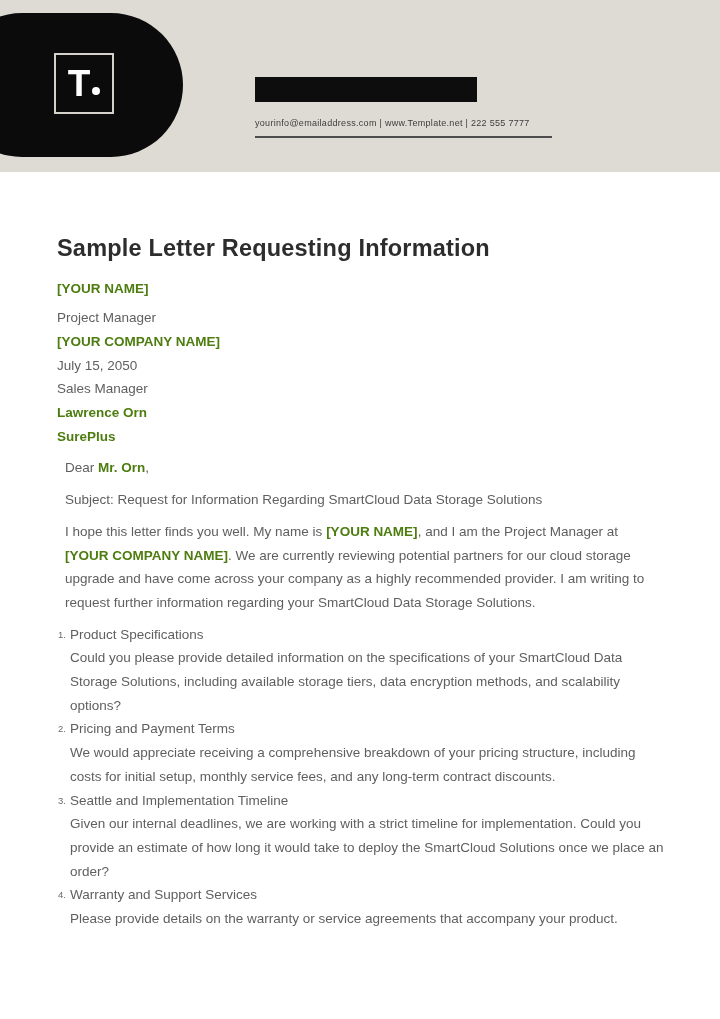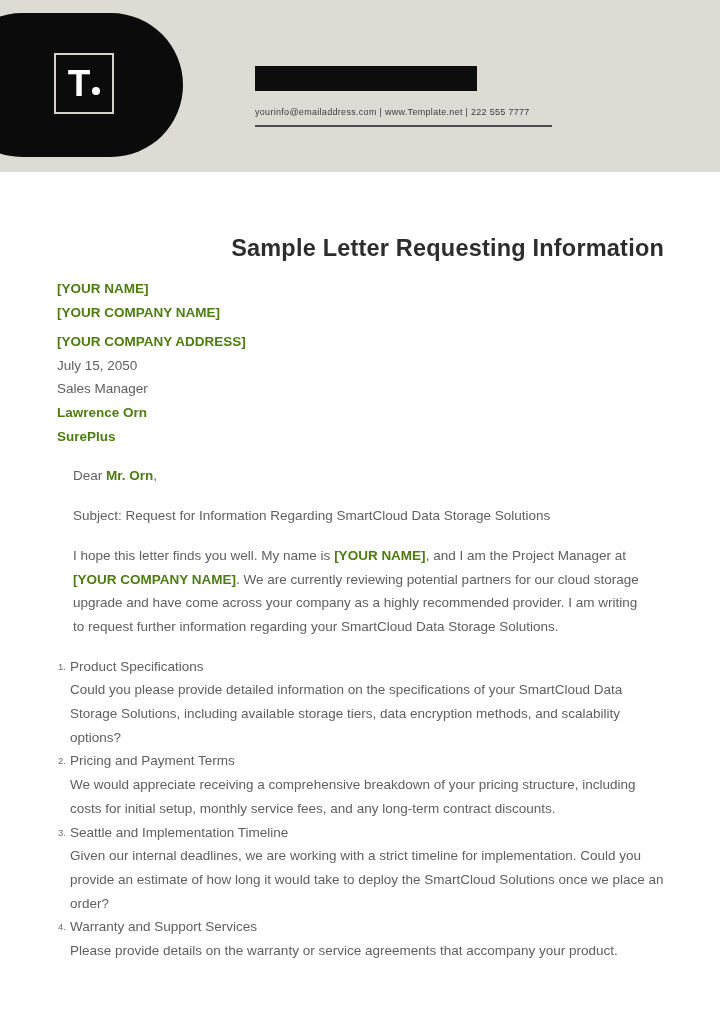--- a/index.html
+++ b/index.html
@@ -19,39 +19,39 @@
     position:absolute; left:54px; top:53px; width:60px; height:61px;
     border:2px solid #d3d1ca; display:flex; align-items:center; justify-content:center;
   }
   .logo-letter {
     color:#ffffff; font-weight:bold; font-size:37px; line-height:37px; letter-spacing:-1px;
   }
   .logo-dot {
     display:inline-block; width:8px; height:8px; border-radius:50%;
     background:#ffffff; margin-left:3px; margin-bottom:1px;
   }
-  .head-right { position:absolute; left:255px; top:66px; width:310px; }
+  .head-right { position:absolute; left:255px; top:77px; width:310px; }
   .redacted-bar { width:222px; height:25px; background:#0d0d0d; }
   .contact-line {
     margin-top:16px; font-size:9px; line-height:11px; color:#3c3c3c;
     letter-spacing:0.3px; white-space:nowrap;
   }
   .header-rule { margin-top:7px; width:297px; height:2px; background:#4d4d4d; }
 
   
   .letter-body { padding:0 56px 0 57px; }
   .letter-title {
-    margin-top:62px; text-align:right; font-size:23.5px; line-height:28px;
+    margin-top:62px; text-align:left; font-size:23.5px; line-height:28px;
     font-weight:bold; color:#2d2d2d; letter-spacing:0.2px;
   }
   .content { margin-top:15px; font-size:13.5px; line-height:23.7px; color:#5f5f5f; width:608px; }
   .line { }
   .b-line, .content b { font-weight:bold; color:#4d7c0f; font-style:normal; }
   .gap { margin-top:5.5px; }
-  p { margin:16px; }
+  p { margin:8px; }
   .req-list { list-style:none; margin:0; padding:0; }
   .req-list li { position:relative; padding-left:13px; }
   .item-num {
     position:absolute; left:1px; top:0; font-size:9.5px; line-height:23.7px; color:#6a6a6a;
   }
 </style>
 </head>
 <body>
 
 <div class="page">
@@ -66,22 +66,22 @@
       <div class="contact-line">yourinfo@emailaddress.com  |  www.Template.net  |  222 555 7777</div>
       <div class="header-rule"></div>
     </div>
   </header>
 
   <main class="letter-body">
     <h1 class="letter-title">Sample Letter Requesting Information</h1>
 
     <div class="content">
       <div class="line b-line">[YOUR NAME]</div>
+      <div class="line gap">Project Manager</div>
       <div class="line b-line">[YOUR COMPANY NAME]</div>
-      <div class="line b-line gap">[YOUR COMPANY ADDRESS]</div>
       <div class="line">July 15, 2050</div>
       <div class="line">Sales Manager</div>
       <div class="line b-line">Lawrence Orn</div>
       <div class="line b-line">SurePlus</div>
 
       <p><span>Dear </span><b>Mr. Orn</b><span>,</span></p>
       <p>Subject: Request for Information Regarding SmartCloud Data Storage Solutions</p>
       <p><span>I hope this letter finds you well. My name is </span><b>[YOUR NAME]</b><span>, and I am the Project Manager at </span><b>[YOUR COMPANY NAME]</b><span>. We are currently reviewing potential partners for our cloud storage upgrade and have come across your company as a highly recommended provider. I am writing to request further information regarding your SmartCloud Data Storage Solutions.</span></p>
 
       <ol class="req-list">

